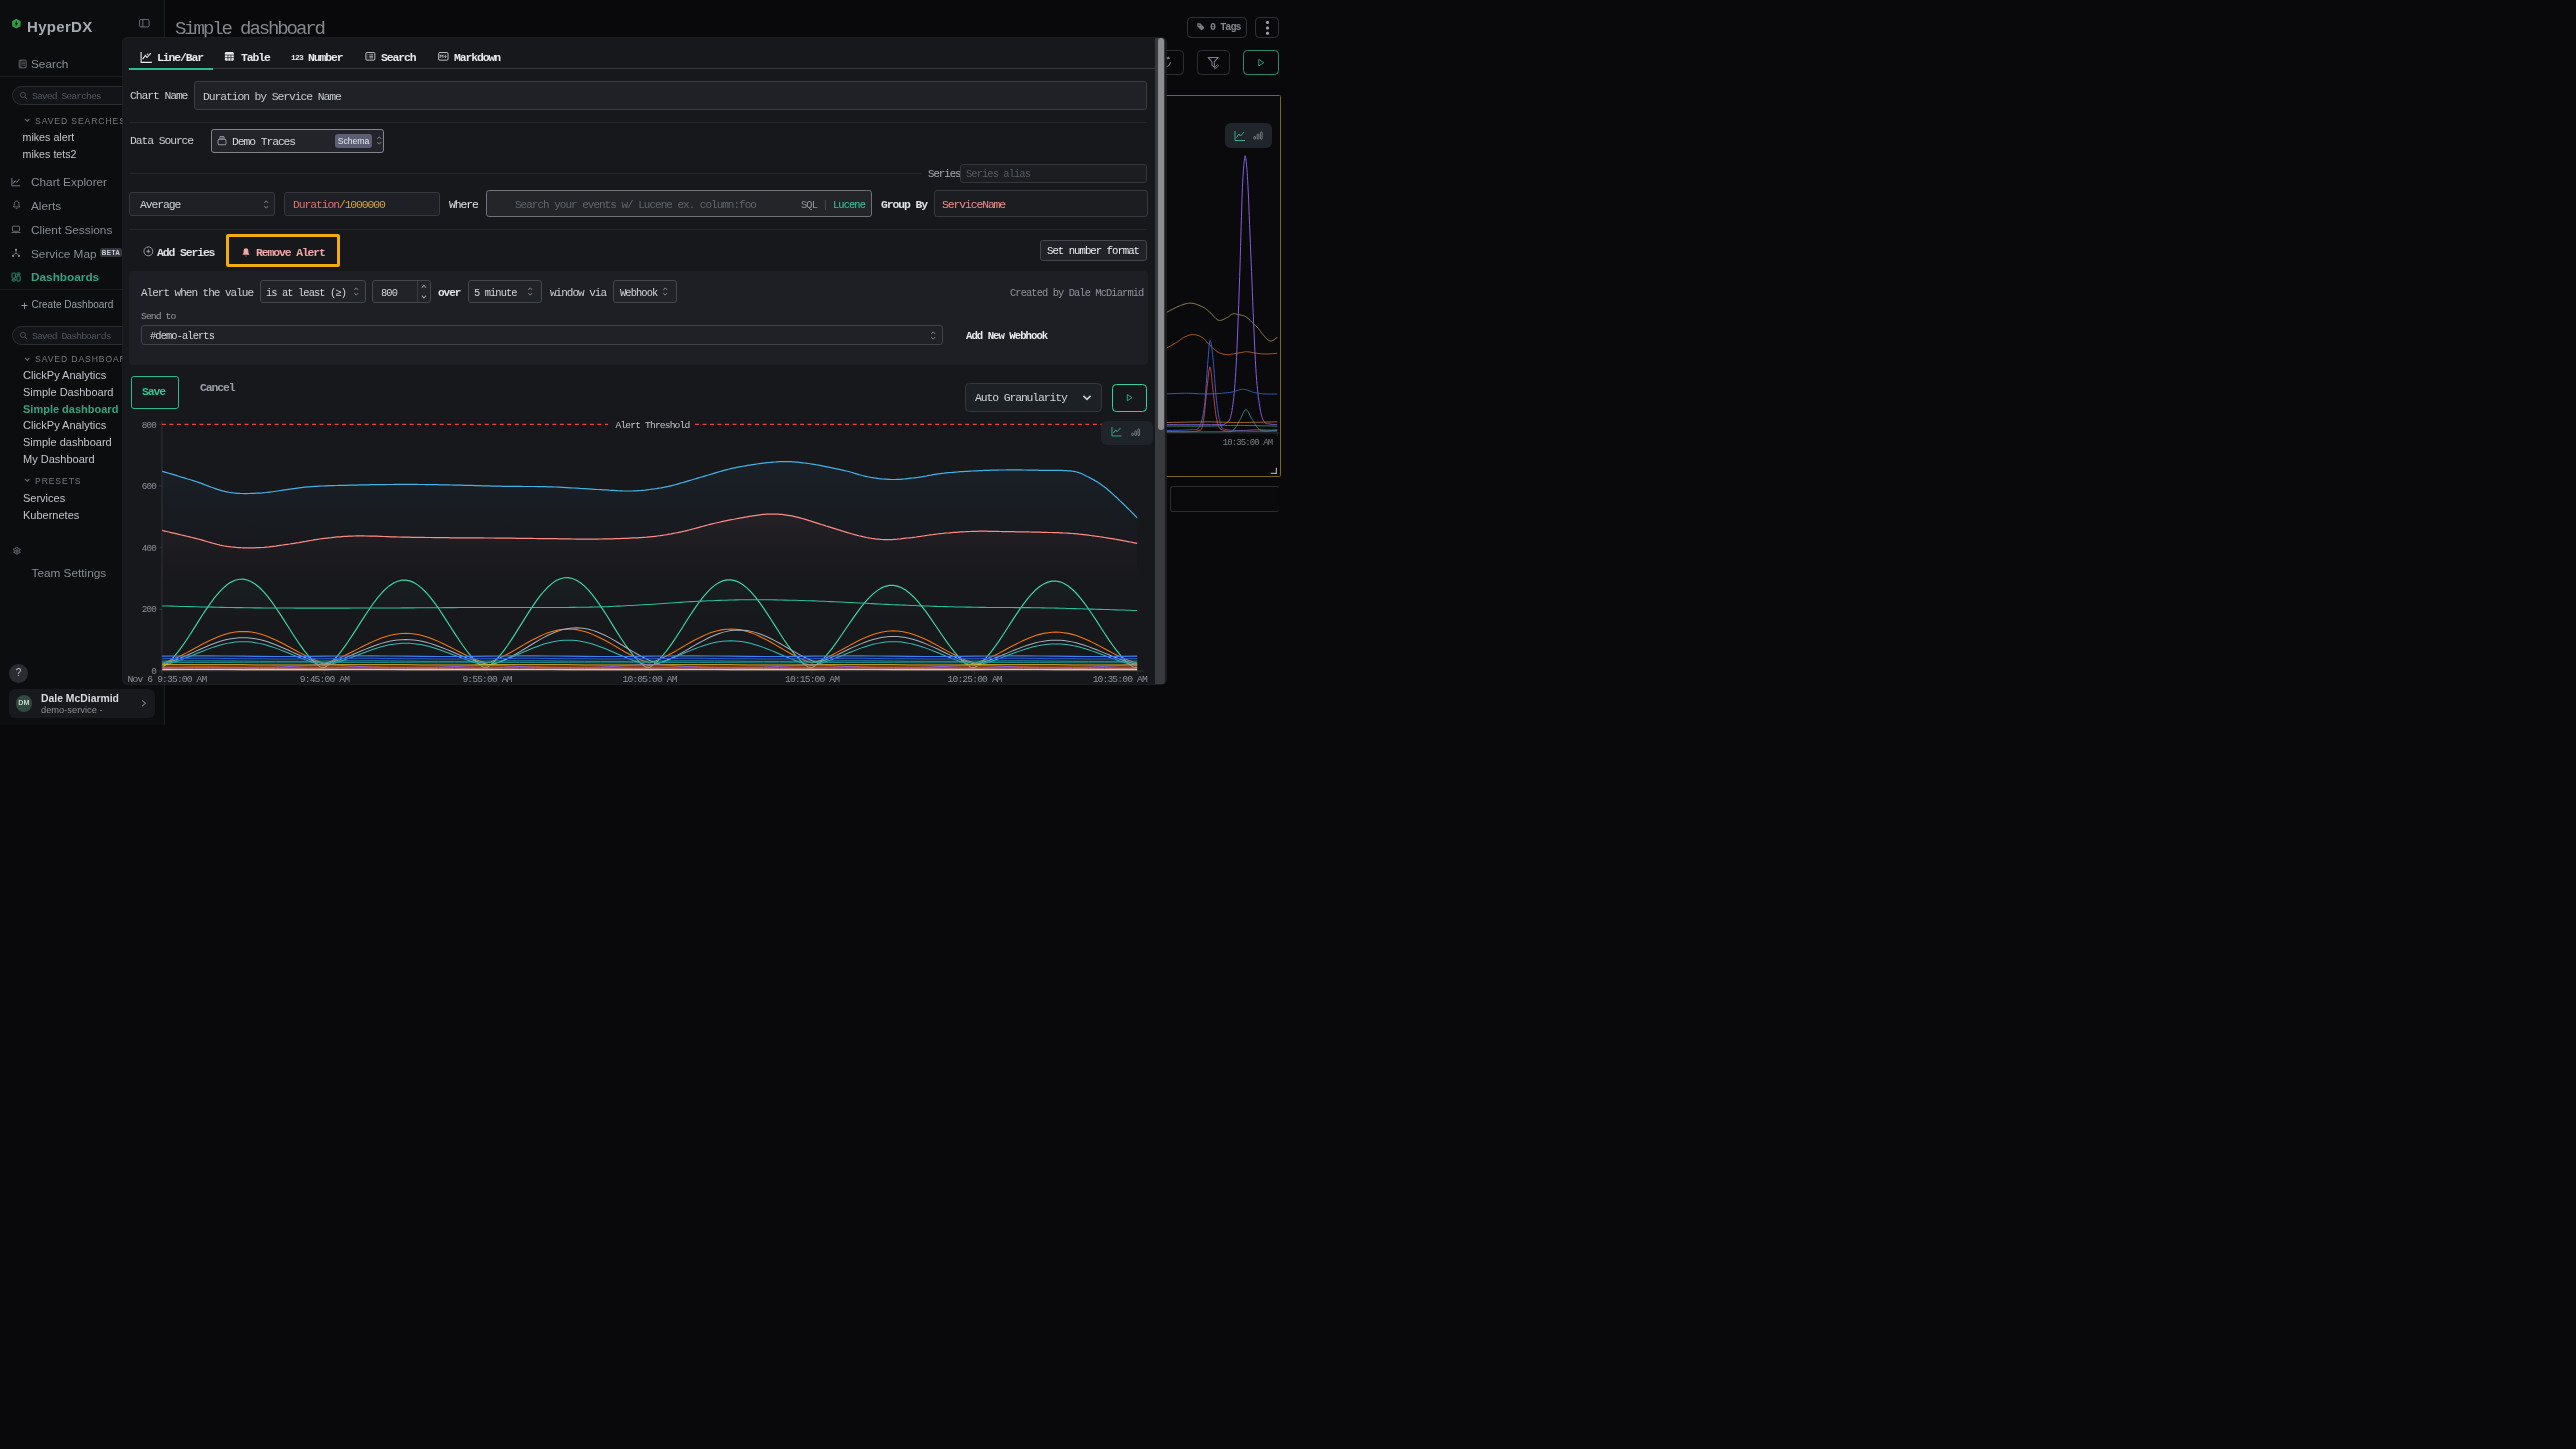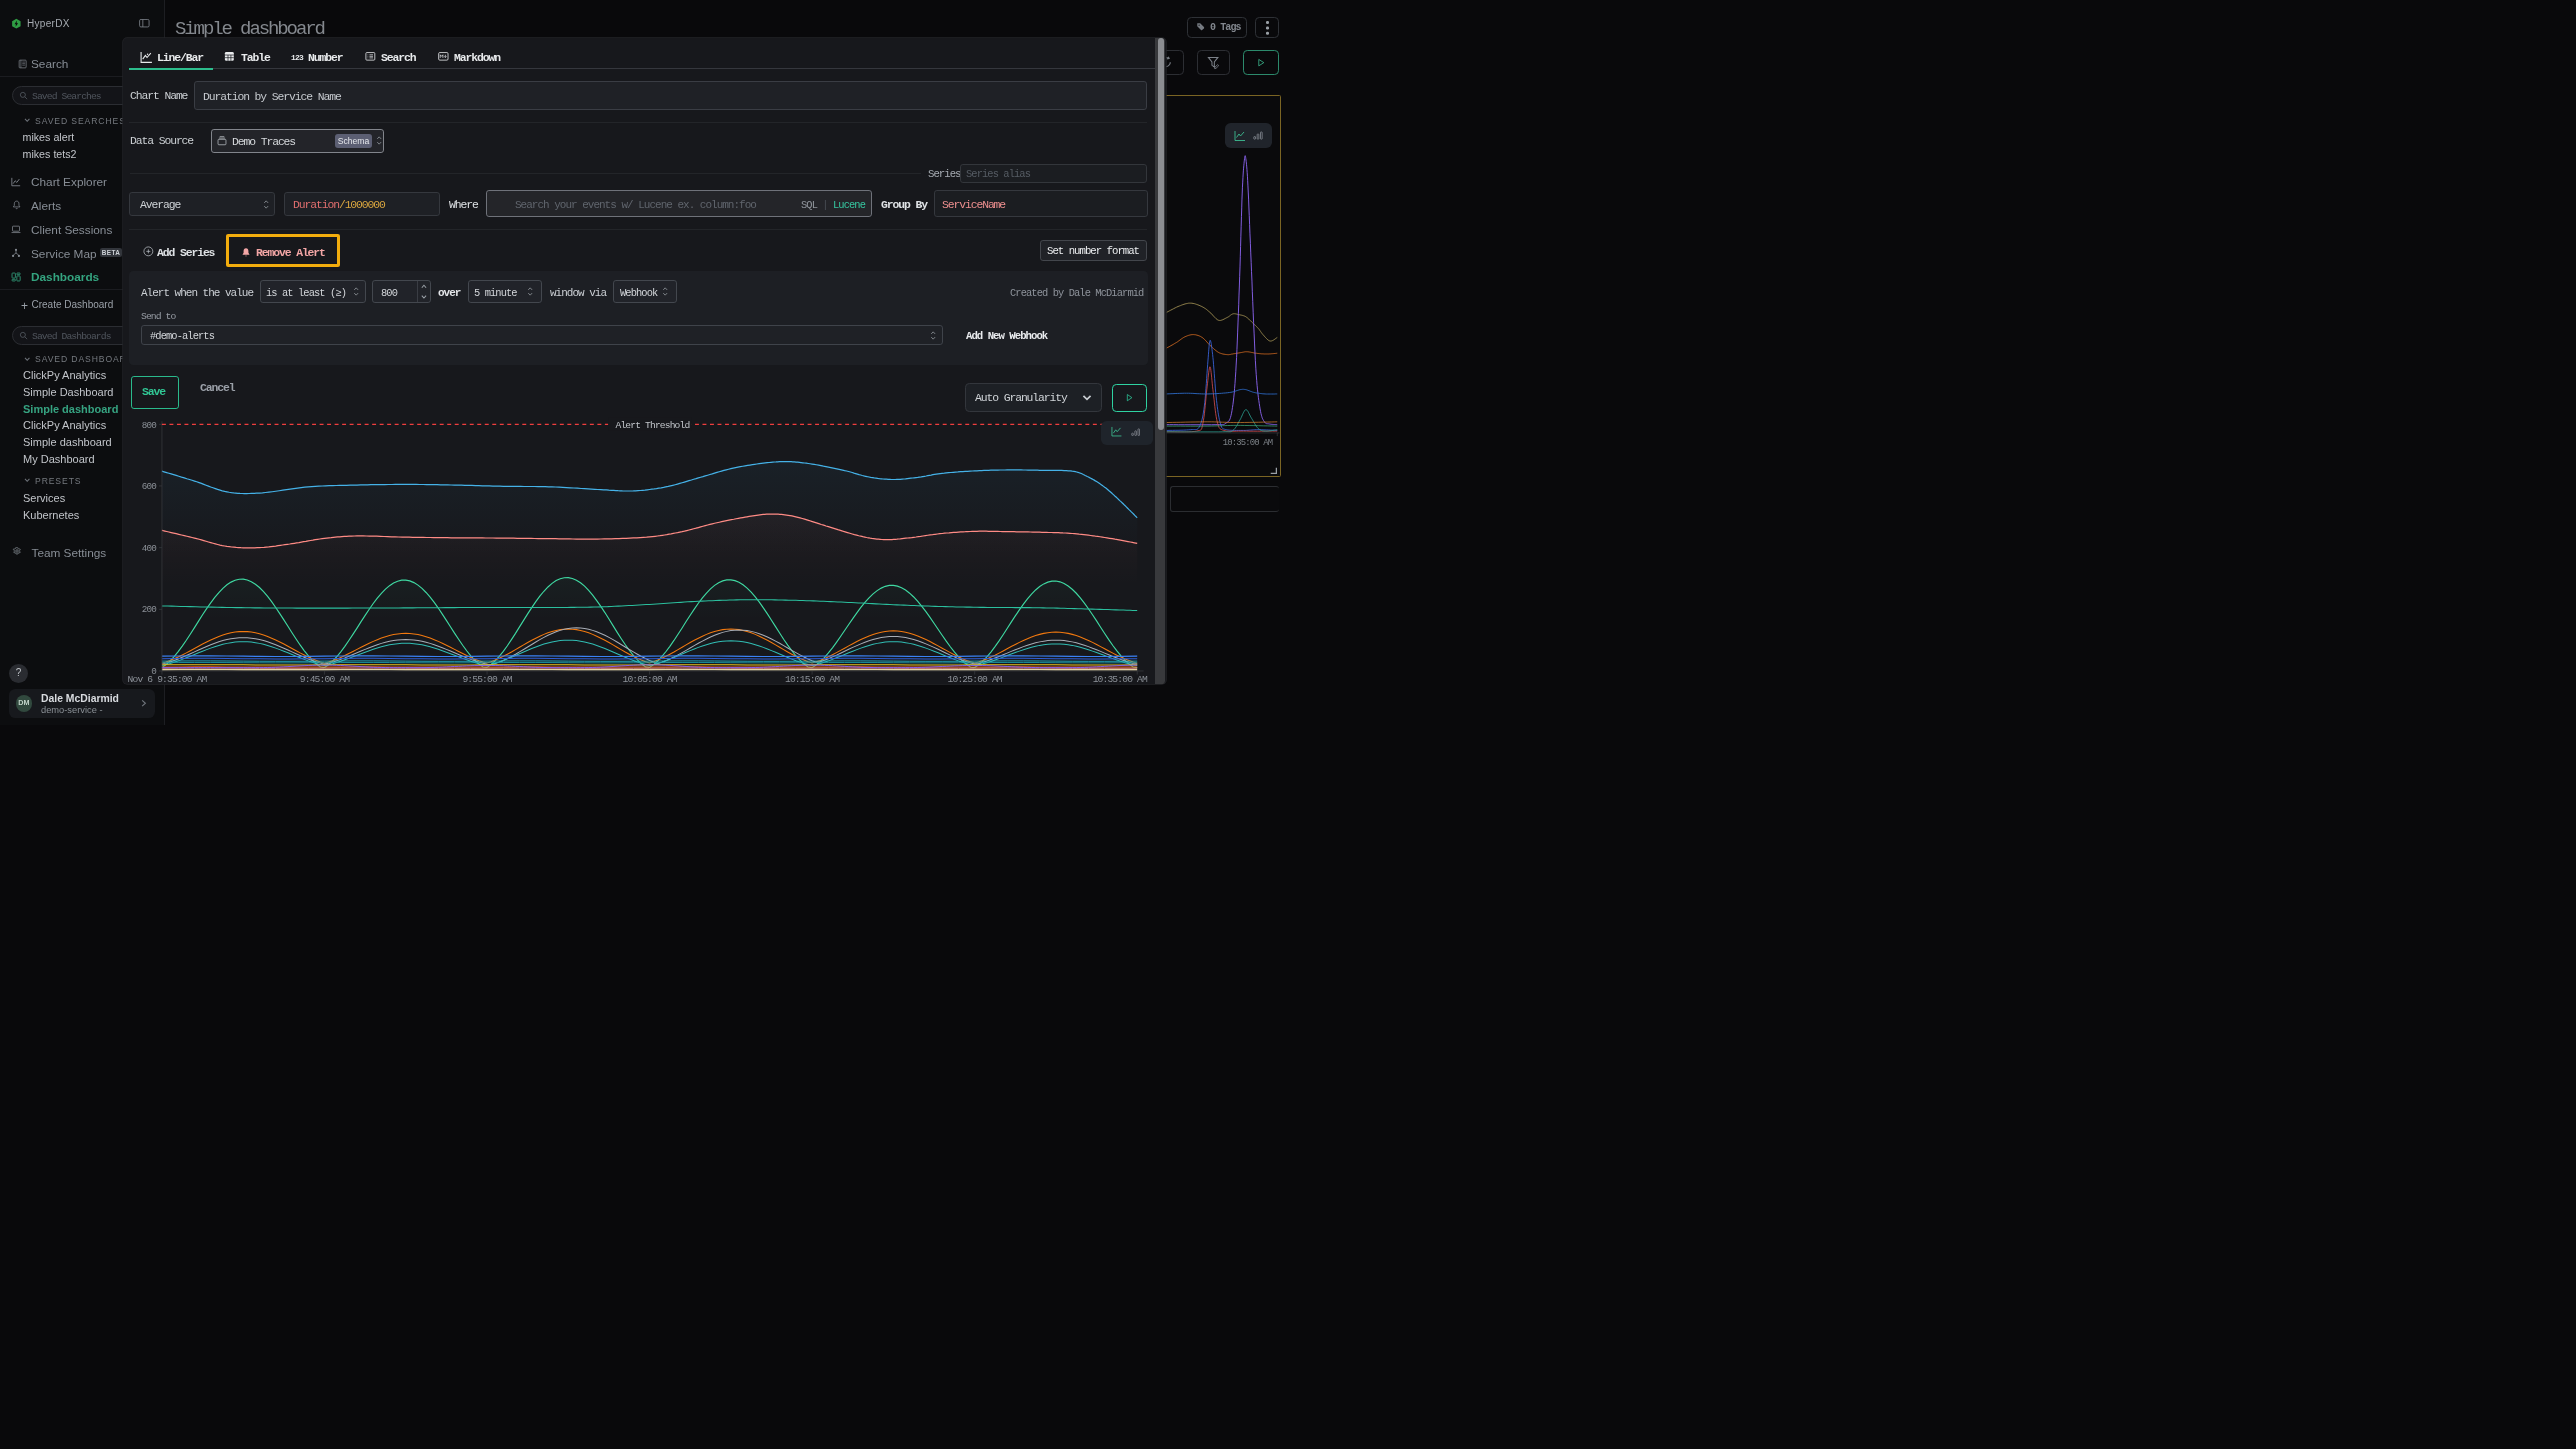--- a/index.html
+++ b/index.html
@@ -16,21 +16,21 @@
 .sel{position:absolute;border:0.7px solid #43474e;border-radius:2.9px;background:#212329}
 .sbitem{position:absolute;font-family:"Liberation Sans";color:#878d95;font-size:11.8px;line-height:1}
 .sblist{position:absolute;font-family:"Liberation Sans";color:#c2c5ca;font-size:10.7px;line-height:1}
 .sbhead{position:absolute;font-family:"Liberation Sans";color:#75797f;font-size:8.6px;letter-spacing:0.9px;line-height:1}
 </style></head><body>
 <div class="abs" style="left:0;top:0;width:165px;height:725px;background:#0c0d0f;border-right:0.7px solid #1d1e22"></div>
 <svg class="abs " style="left:11.4px;top:18px" width="10.7" height="11.4" viewBox="0 0 24 24">
     <path d="M12 1 L21.5 6.5 V17.5 L12 23 L2.5 17.5 V6.5 Z" fill="#2f9e44"></path>
     <path d="M13.2 5 L8 13 h3.2 L10.2 19 L16 11 h-3.4 Z" fill="#0b0b0c"></path>
   </svg>
-<div class="abs sans" style="left:27px;top:18px;font-size:10px;font-weight:normal;color:#a6abb1;letter-spacing:0.3px">HyperDX</div>
+<div class="abs sans" style="left:27px;top:18px;font-size:15px;font-weight:bold;color:#a6abb1;letter-spacing:0.3px">HyperDX</div>
 <svg class="abs " style="left:139px;top:19.3px" width="10.7" height="8.6" viewBox="0 0 24 20">
     <rect x="1" y="1" width="22" height="17.5" rx="3" fill="none" stroke="#7c8188" stroke-width="2"></rect>
     <line x1="8.5" y1="1" x2="8.5" y2="18.5" stroke="#7c8188" stroke-width="2"></line>
   </svg>
 <svg class="abs " style="left:18px;top:59px" width="9.3" height="10" viewBox="0 0 24 24">
     <rect x="3" y="2" width="18" height="20" rx="2" fill="none" stroke="#878d95" stroke-width="1.8"></rect>
     <line x1="7.5" y1="2" x2="7.5" y2="22" stroke="#878d95" stroke-width="1.6"></line>
     <line x1="11" y1="7" x2="18" y2="7" stroke="#878d95" stroke-width="1.5"></line>
     <line x1="11" y1="11" x2="18" y2="11" stroke="#878d95" stroke-width="1.5"></line>
     <line x1="11" y1="15" x2="18" y2="15" stroke="#878d95" stroke-width="1.5"></line>
@@ -101,21 +101,21 @@
 <svg class="abs" style="left:24px;top:477px" width="6.4" height="6.4" viewBox="0 0 10 10">
     <path d="M1.5 3 L5 6.8 L8.5 3" fill="none" stroke="#6f747b" stroke-width="1.6"></path>
   </svg>
 <div class="sbhead" style="left:35px;top:477px">PRESETS</div>
 <div class="sblist" style="left:23px;top:493px;font-size:11px">Services</div>
 <div class="sblist" style="left:23px;top:510px;font-size:11px">Kubernetes</div>
 <svg class="abs " style="left:12px;top:546px" width="10" height="10" viewBox="0 0 24 24">
     <circle cx="12" cy="12" r="3" fill="none" stroke="#878d95" stroke-width="1.8"></circle>
     <path d="M12 4 a8 8 0 0 1 2.2.3 l.6 2.2 a6 6 0 0 1 1.9 1.1 l2.2-.6 a8 8 0 0 1 1.1 1.9 l-1.6 1.7 a6 6 0 0 1 0 2.2 l1.6 1.7 a8 8 0 0 1-1.1 1.9 l-2.2-.6 a6 6 0 0 1-1.9 1.1 l-.6 2.2 a8 8 0 0 1-2.2.3 8 8 0 0 1-2.2-.3 l-.6-2.2 a6 6 0 0 1-1.9-1.1 l-2.2.6 a8 8 0 0 1-1.1-1.9 l1.6-1.7 a6 6 0 0 1 0-2.2 L3.1 8.6 a8 8 0 0 1 1.1-1.9 l2.2.6 a6 6 0 0 1 1.9-1.1 l.6-2.2 A8 8 0 0 1 12 4 Z" fill="none" stroke="#878d95" stroke-width="1.7"></path>
   </svg>
-<div class="sbitem" style="left:31.5px;top:548px">Team Settings</div>
+<div class="sbitem" style="left:31.5px;top:568px">Team Settings</div>
 <div class="abs sans" style="left:9px;top:664px;width:19.3px;height:19.3px;border-radius:50%;background:#2a2c31;color:#c0c4c9;font-size:10px;text-align:center;line-height:18.6px">?</div>
 <div class="abs" style="left:9.3px;top:689px;width:146px;height:29px;border-radius:6.4px;background:#17191d"></div>
 <div class="abs sans" style="left:15.7px;top:695px;width:16.5px;height:16.5px;border-radius:50%;background:#31493e;color:#c3d6cb;font-size:7.2px;font-weight:bold;text-align:center;line-height:16.5px">DM</div>
 <div class="abs sans" style="left:41px;top:693px;font-size:10.4px;font-weight:bold;color:#d8dbdf">Dale McDiarmid</div>
 <div class="abs sans" style="left:41px;top:705px;font-size:9.3px;color:#8b9197">demo-service -</div>
 <svg class="abs" style="left:140px;top:699px" width="7.2" height="8.6" viewBox="0 0 10 12">
     <path d="M3 2 L7.5 6 L3 10" fill="none" stroke="#6f747b" stroke-width="1.6"></path>
   </svg>
 <div class="abs mono" style="left:175px;top:18px;font-size:19px;letter-spacing:-2.1px;color:#84888e">Simple dashboard</div>
 <div class="abs" style="left:1187px;top:17px;width:60px;height:21px;border:0.7px solid #2e3136;border-radius:4.3px"></div>

